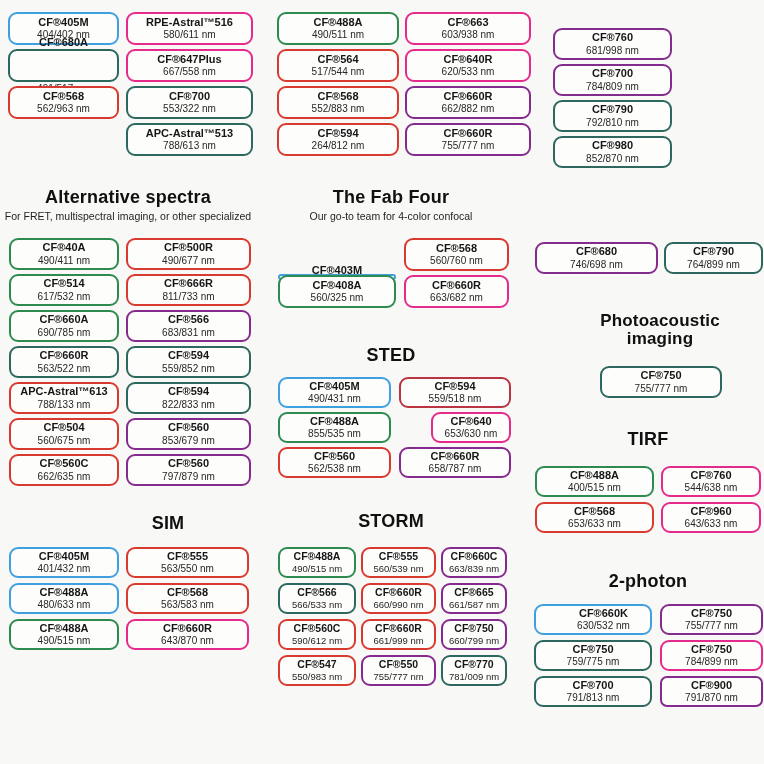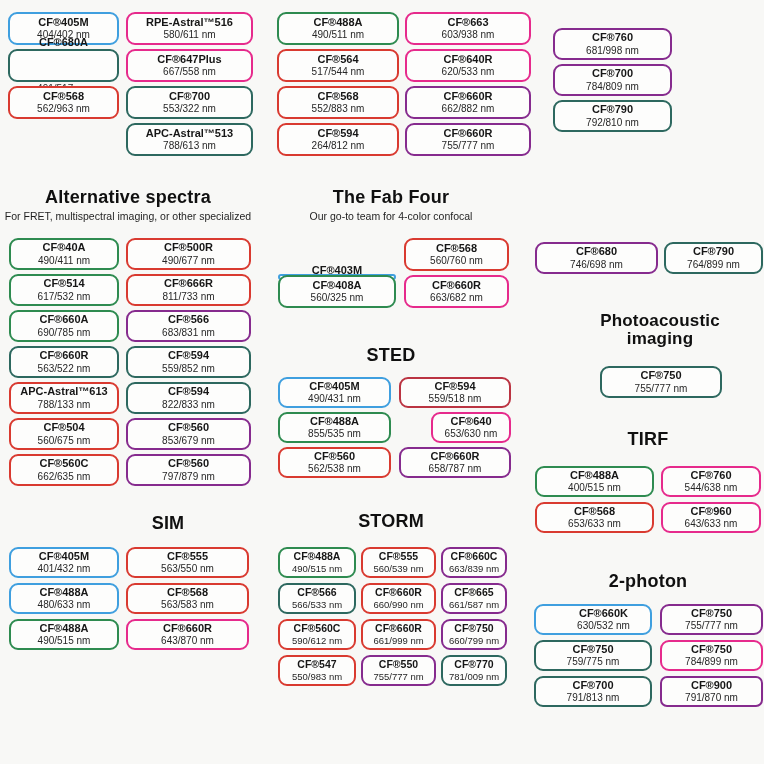--- a/index.html
+++ b/index.html
@@ -128,20 +128,24 @@
         <div class="pill-exem">681/998 nm</div>
       </div>
       <div class="pill" style="border-color: rgb(134, 43, 142);">
         <div class="pill-name">CF®700</div>
         <div class="pill-exem">784/809 nm</div>
       </div>
       <div class="pill" style="border-color: rgb(45, 104, 95);">
         <div class="pill-name">CF®790</div>
         <div class="pill-exem">792/810 nm</div>
       </div>
+      <div class="pill" style="border-color: rgb(45, 104, 95);">
+        <div class="pill-name">CF®980</div>
+        <div class="pill-exem">852/870 nm</div>
+      </div>
     </div>
 </div>
 
 <div class="section" style="left:0;top:188px;width:256px;">
   <div class="sec-title">Alternative spectra</div>
   <div class="sec-sub">For FRET, multispectral imaging, or other specialized</div>
 </div>
 <div class="section" id="sec-alt" style="left:9px;top:238px;">
   <div class="pill-grid">
       <div class="pill" style="border-color: rgb(46, 139, 80);">

